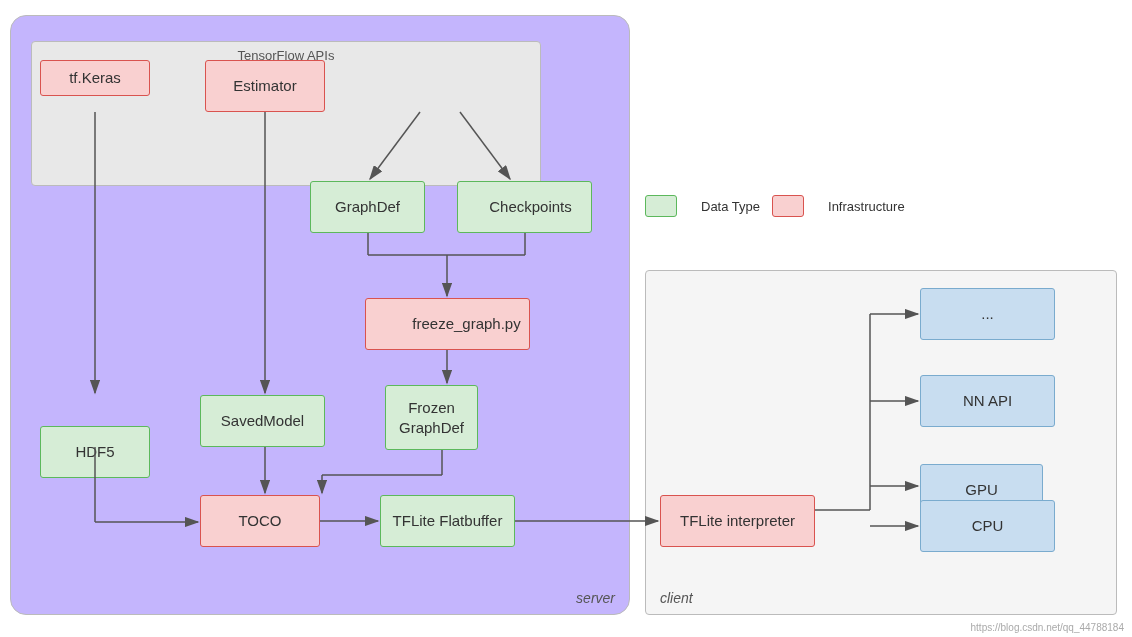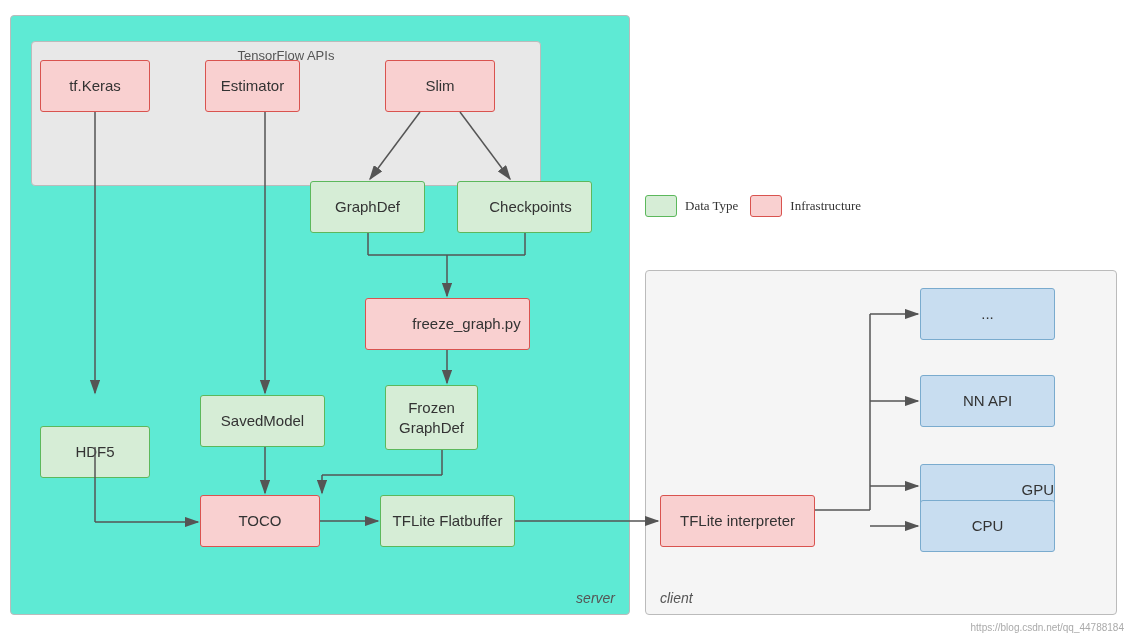--- a/index.html
+++ b/index.html
@@ -20,22 +20,22 @@
     }
 
     
     .server-box {
       position: absolute;
       left: 10px;
       top: 15px;
       width: 620px;
       height: 600px;
       border: 1.5px solid #bbb;
-      border-radius: 4px;
-      background: #5eead4;
+      border-radius: 16px;
+      background: #c4b5fd;
     }
 
     .server-label {
       position: absolute;
       bottom: 8px;
       right: 14px;
       font-size: 14px;
       color: #555;
       font-style: italic;
     }
@@ -119,24 +119,23 @@
       top: 195px;
       left: 645px;
       display: flex;
       align-items: center;
       gap: 12px;
     }
 
     .legend-item {
       display: flex;
       align-items: center;
-      gap: 8px;
+      gap: 24px;
       font-size: 13px;
       color: #333;
-      font-family: Liberation Serif, serif;
     }
 
     .legend-box {
       width: 32px;
       height: 22px;
       border-radius: 3px;
       border: 1.5px solid;
     }
 
     .legend-green {
@@ -188,31 +187,28 @@
     <div class="legend-item">
       <div class="legend-box legend-green"></div>
       <span>Data Type</span>
     </div>
     <div class="legend-item">
       <div class="legend-box legend-pink"></div>
       <span>Infrastructure</span>
     </div>
   </div>
 
-  <div class="node node-pink" style="left:40px; top:60px; width:110px; height:52px;">
+  <div class="node node-pink" style="left:40px; top:60px; width:110px; height:36px;">
     <span>tf.Keras</span>
   </div>
 
-  <div class="node node-pink" style="left:205px; top:60px; width:95px; height:52px;">
+  <div class="node node-pink" style="left:205px; top:60px; width:120px; height:52px;">
     <span>Estimator</span>
   </div>
 
-  <div class="node node-pink" style="left:385px; top:60px; width:110px; height:52px;">
-    <span>Slim</span>
-  </div>
 
   <div class="node node-green" style="left:310px; top:181px; width:115px; height:52px;">
     <span>GraphDef</span>
   </div>
 
   <div class="node node-green" style="left:457px; top:181px; width:135px; height:52px;padding-left:12px;">
     <span>Checkpoints</span>
   </div>
 
   <div class="node node-pink" style="left:365px; top:298px; width:165px; height:52px;padding-left:38px;">
@@ -247,21 +243,21 @@
   </div>
 
   <div class="node node-blue" style="left:920px; top:288px; width:135px; height:52px;">
     <span>...</span>
   </div>
 
   <div class="node node-blue" style="left:920px; top:375px; width:135px; height:52px;">
     <span>NN API</span>
   </div>
 
-  <div class="node node-blue" style="left:920px; top:464px; width:135px; height:52px;justify-content:flex-end;">
+  <div class="node node-blue" style="left:920px; top:464px; width:123px; height:52px;">
     <span>GPU</span>
   </div>
 
   <div class="node node-blue" style="left:920px; top:500px; width:135px; height:52px;">
     <span>CPU</span>
   </div>
 
   <span class="watermark">https://blog.csdn.net/qq_44788184</span>
 
   <svg class="arrows-svg">

